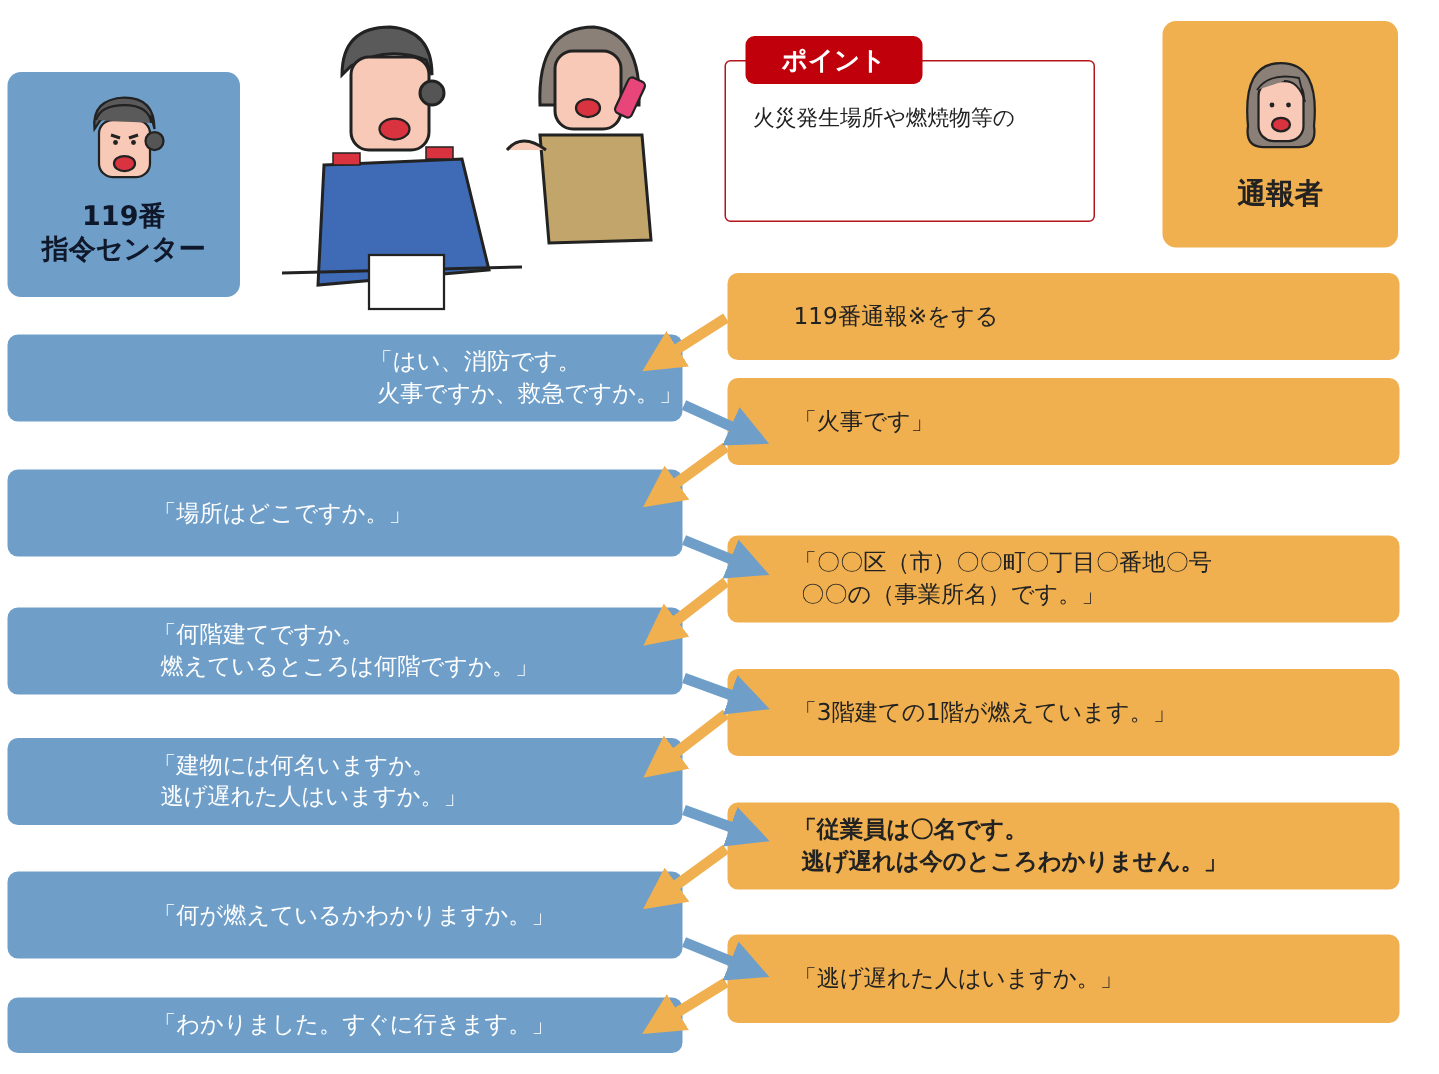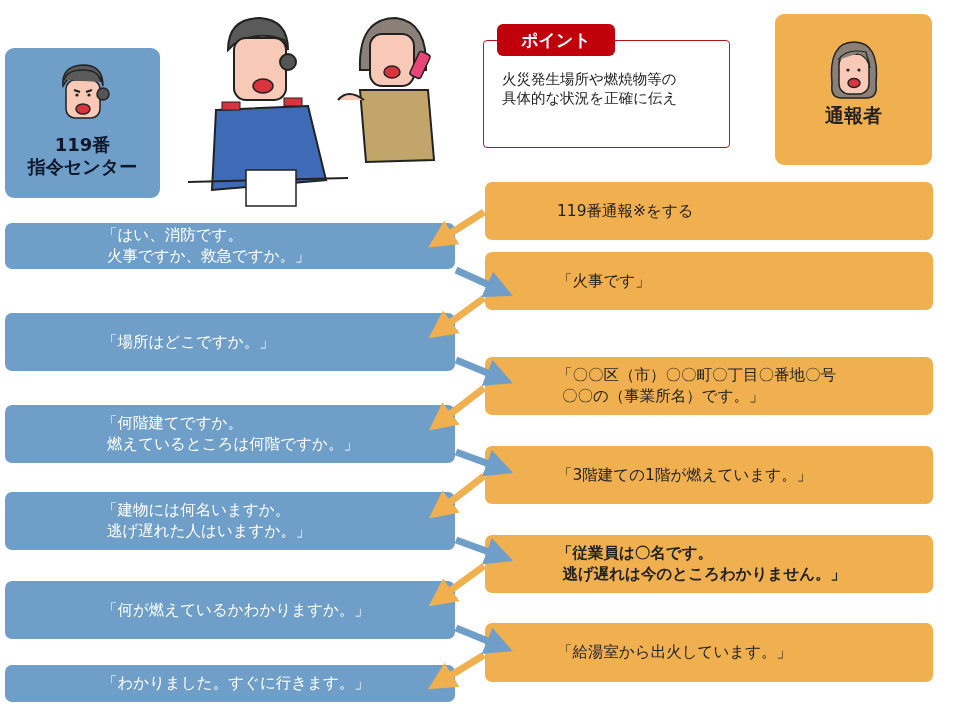--- a/index.html
+++ b/index.html
@@ -3,31 +3,31 @@
 <meta charset="utf-8">
 <style>
   html,body{margin:0;padding:0;background:#fff;}
   body{width:959px;height:716px;position:relative;overflow:hidden;font-family:"DejaVu Sans","Liberation Sans",sans-serif;}
   .role-box{position:absolute;border-radius:9px;display:flex;flex-direction:column;align-items:center;}
   .role-blue{left:5px;top:48px;width:155px;height:150px;background:#6f9fc9;}
   .role-orange{left:775px;top:14px;width:157px;height:151px;background:#f0b04f;}
   .role-face{margin-top:12px;width:56px;height:66px;}
   .role-label{font-weight:bold;text-align:center;line-height:22px;}
   .role-blue .role-label{color:#0f172a;font-size:18px;margin-top:8px;}
-  .role-orange .role-label{color:#222;font-size:19px;}
+  .role-orange .role-label{color:#222;font-size:19px;margin-top:14px;}
   .point{position:absolute;left:483px;top:40px;width:245px;height:106px;border:1.5px solid #b2151c;border-radius:4px;background:#fff;}
   .point-tag{position:absolute;left:497px;top:24px;width:118px;height:32px;background:#c0000b;border-radius:6px;color:#fff;font-weight:bold;font-size:17px;display:flex;align-items:center;justify-content:center;}
   .point-text{position:absolute;left:502px;top:70px;width:222px;font-size:14.5px;line-height:19px;color:#222;}
   .illust{position:absolute;left:188px;top:10px;width:260px;height:200px;}
   .bubble{position:absolute;border-radius:7px;font-size:15.5px;line-height:21px;display:flex;align-items:center;}
   .q{left:5px;width:450px;background:#6f9fc9;color:#fff;}
   .a{left:485px;width:448px;background:#f0b04f;color:#222;}
   .bubble span{white-space:pre;display:block;}
   .q span{margin-left:97px;}
-  .a span{margin-left:72px;}
+  .a span{margin-left:44px;}
   svg.arrows{position:absolute;left:0;top:0;}
 </style>
 </head>
 <body>
 
 <div class="role-box role-blue">
   <svg class="role-face" viewBox="0 0 56 66">
     <path d="M8 26 Q6 6 28 5 Q48 5 48 26 L46 18 Q28 10 12 20 Z" fill="#5a5a5a" stroke="#222" stroke-width="1.5"></path>
     <rect x="11" y="20" width="34" height="38" rx="9" fill="#f7c9b6" stroke="#222" stroke-width="1.5"></rect>
     <path d="M9 20 Q12 10 28 10 Q44 10 46 22" fill="#5a5a5a" stroke="#222" stroke-width="1.5"></path>
@@ -61,36 +61,35 @@
   <ellipse cx="204" cy="62" rx="8" ry="6" fill="#d9333f" stroke="#222" stroke-width="1.5"></ellipse>
   <rect x="226" y="42" width="12" height="26" rx="3" fill="#e8467a" stroke="#222" stroke-width="1.5" transform="rotate(25 232 55)"></rect>
   <path d="M172 80 L240 80 L246 150 L178 152 Z" fill="#c2a56a" stroke="#222" stroke-width="2"></path>
   <path d="M150 90 Q160 78 176 90" fill="#f7c9b6" stroke="#222" stroke-width="2"></path>
 </svg>
 
 <div class="point"></div>
 <div class="point-tag">ポイント</div>
 <div class="point-text">
   <div>火災発生場所や燃焼物等の</div>
-  <div>具体的な状況を正確に伝え</div>
 </div>
 
 <div class="role-box role-orange">
   <svg class="role-face" viewBox="0 0 56 66" style="margin-top:24px;">
     <path d="M6 46 Q2 4 28 4 Q54 4 50 46 Q52 60 40 60 L16 60 Q4 60 6 46 Z" fill="#8a8078" stroke="#222" stroke-width="1.5"></path>
     <rect x="13" y="16" width="30" height="40" rx="10" fill="#f7c9b6" stroke="#222" stroke-width="1.5"></rect>
     <path d="M12 22 Q20 10 40 14 L44 30 Q40 16 30 16" fill="#8a8078" stroke="#222" stroke-width="1.2"></path>
     <circle cx="22" cy="32" r="1.6" fill="#222"></circle>
       <circle cx="33" cy="32" r="1.6" fill="#222"></circle>
     <ellipse cx="28" cy="45" rx="6" ry="4.5" fill="#d9333f" stroke="#222" stroke-width="1.5"></ellipse>
   </svg>
   <div class="role-label">通報者</div>
 </div>
 
-<div class="bubble q" style="top:223px;height:46px;">
+<div class="bubble q" style="top:223px;height:58px;justify-content:flex-end;">
     <span>「はい、消防です。
  火事ですか、救急ですか。」</span>
   </div>
 <div class="bubble q" style="top:313px;height:58px;">
     <span>「場所はどこですか。」</span>
   </div>
 <div class="bubble q" style="top:405px;height:58px;">
     <span>「何階建てですか。
  燃えているところは何階ですか。」</span>
   </div>
@@ -116,21 +115,21 @@
  〇〇の（事業所名）です。」</span>
   </div>
 <div class="bubble a" style="top:446px;height:58px;">
     <span>「3階建ての1階が燃えています。」</span>
   </div>
 <div class="bubble a" style="top:535px;height:58px;font-weight:bold;">
     <span>「従業員は〇名です。
  逃げ遅れは今のところわかりません。」</span>
   </div>
 <div class="bubble a" style="top:623px;height:59px;">
-    <span>「給湯室から出火しています。」</span>
+    <span>「逃げ遅れた人はいますか。」</span>
   </div>
 
 <svg class="arrows" width="959" height="716" viewBox="0 0 959 716">
   <defs>
     <marker id="ho" markerWidth="4" markerHeight="4" refX="2" refY="2" orient="auto" markerUnits="strokeWidth">
         <path d="M0,0 L4,2 L0,4 Z" fill="#f0b04f"></path>
       </marker>
     <marker id="hb" markerWidth="4" markerHeight="4" refX="2" refY="2" orient="auto" markerUnits="strokeWidth">
         <path d="M0,0 L4,2 L0,4 Z" fill="#6f9fc9"></path>
       </marker>

